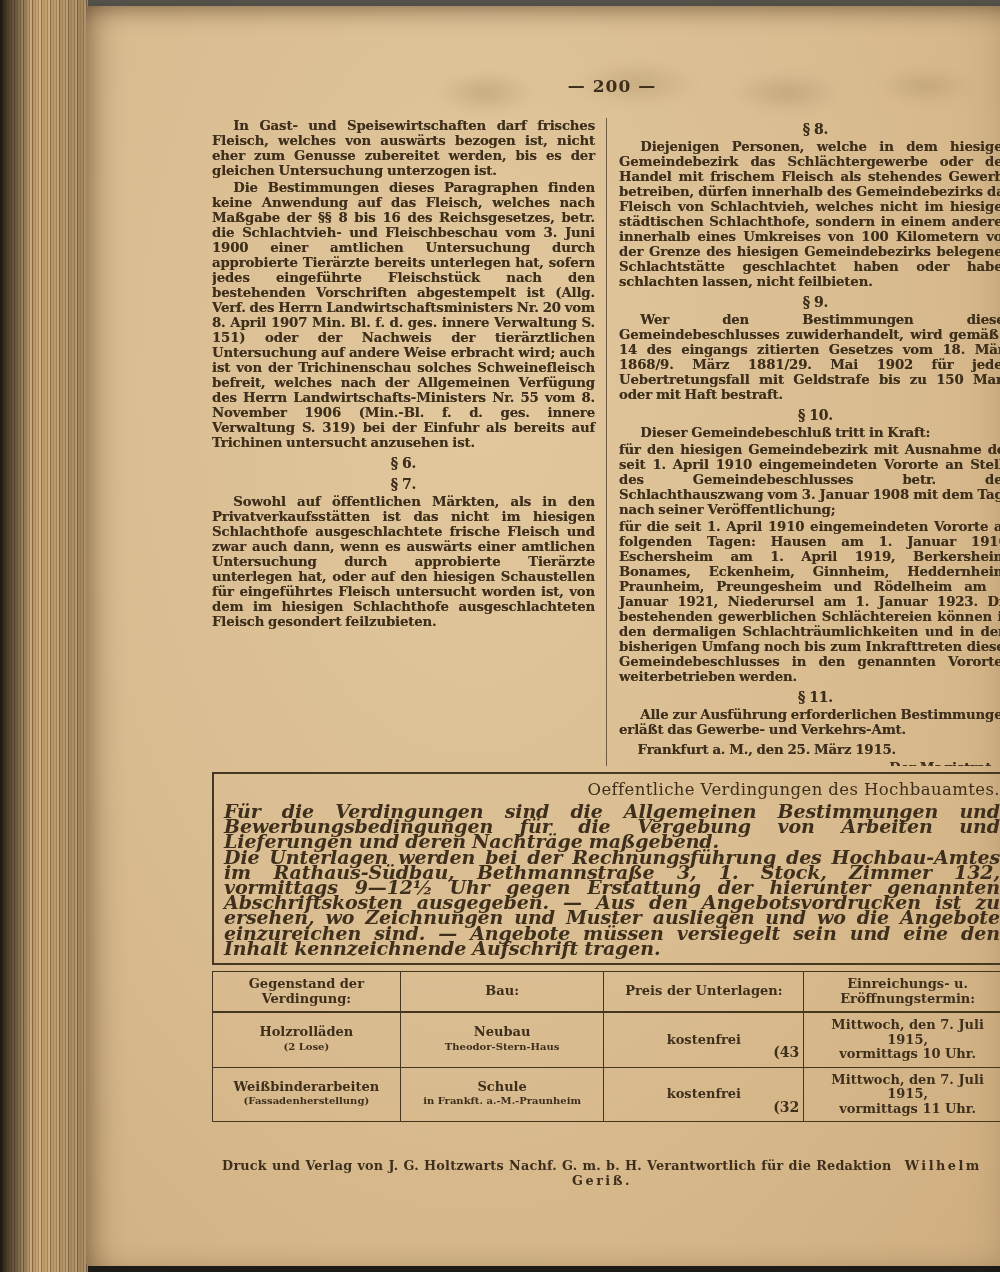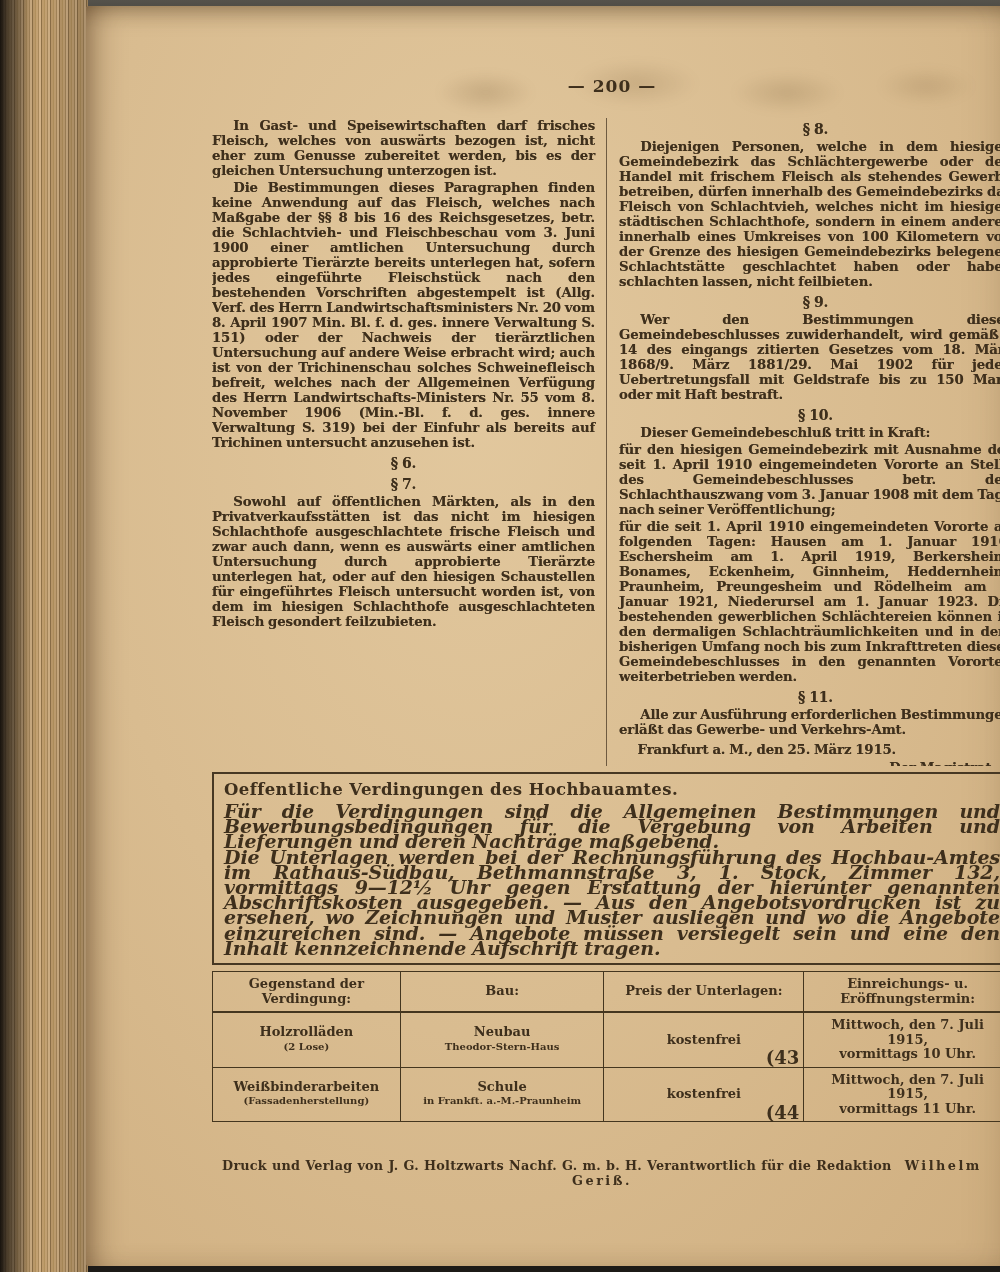--- a/index.html
+++ b/index.html
@@ -58,33 +58,33 @@
   .blk { text-align:justify; }
   .blk-para { text-indent:1.6em; margin-top:2px; }
   .blk-para-noindent { margin-top:2px; }
   .blk-heading { text-align:center; text-indent:0; font-size:14px; margin:6px 0 2px; }
   .blk-dateline { text-indent:1.4em; margin-top:5px; text-align:left; }
   .blk-signature { text-align:right; padding-right:16px; margin-top:3px; }
 
   
   .tender { width:800px; margin-top:6px; position:relative; }
   .tender-box { border:2px solid #473823; padding:4px 10px 7px 10px; }
-  .tender-title { text-align:left; font-weight:700; font-size:16.5px; letter-spacing:.4px; margin:2px 0 5px; }
+  .tender-title { text-align:right; font-weight:400; font-size:16.5px; letter-spacing:.4px; margin:2px 0 5px; }
   .intro-p { font-size:19px; line-height:15.2px; font-weight:700; text-align:justify; letter-spacing:-.1px; word-spacing:-.5px;font-style:italic; }
   .tender-table { width:100%; border-collapse:collapse; margin-top:6px; table-layout:fixed; }
   .tender-table col.w1 { width:23.5%; } .tender-table col.w2 { width:25.5%; }
   .tender-table col.w3 { width:25%; }  .tender-table col.w4 { width:26%; }
   .tender-table th, .tender-table td {
     border:1.5px solid #44361f; font-weight:700; font-size:13px; line-height:14.5px;
     text-align:center; vertical-align:middle; padding:5px 12px;
   }
   .tender-table thead th { border-bottom-width:2px; height:40px; }
   .tender-table tbody td { height:46px; }
   td.price { position:relative; }
-  td.price .note { position:absolute; right:4px; bottom:1px; font-size:18px; }
+  td.price .note { position:absolute; right:4px; bottom:7px; font-size:14px; }
   .sub { font-size:10px; }
 
   .imprint {
     position:absolute; top:1152px; left:128px; width:776px; text-align:center;
     font-size:12.8px; font-weight:700; letter-spacing:.2px; word-spacing:.5px;
   }
   .imprint-name { letter-spacing:2.5px; margin-left:8px; }
 </style>
 </head>
 <body>
@@ -196,21 +196,21 @@
               <td>
                 <div>Weißbinderarbeiten</div>
                 <div class="sub">(Fassadenherstellung)</div>
               </td>
               <td>
                 <div>Schule</div>
                 <div class="sub">in Frankft. a.-M.-Praunheim</div>
               </td>
               <td class="price">
                 <div>kostenfrei</div>
-                <span class="note">(44</span>
+                <span class="note">(32</span>
               </td>
               <td>
                 <div>Mittwoch, den 7. Juli 1915,</div>
                 <div>vormittags 11 Uhr.</div>
               </td>
             </tr>
           </tbody>
       </table>
     </div>
 

